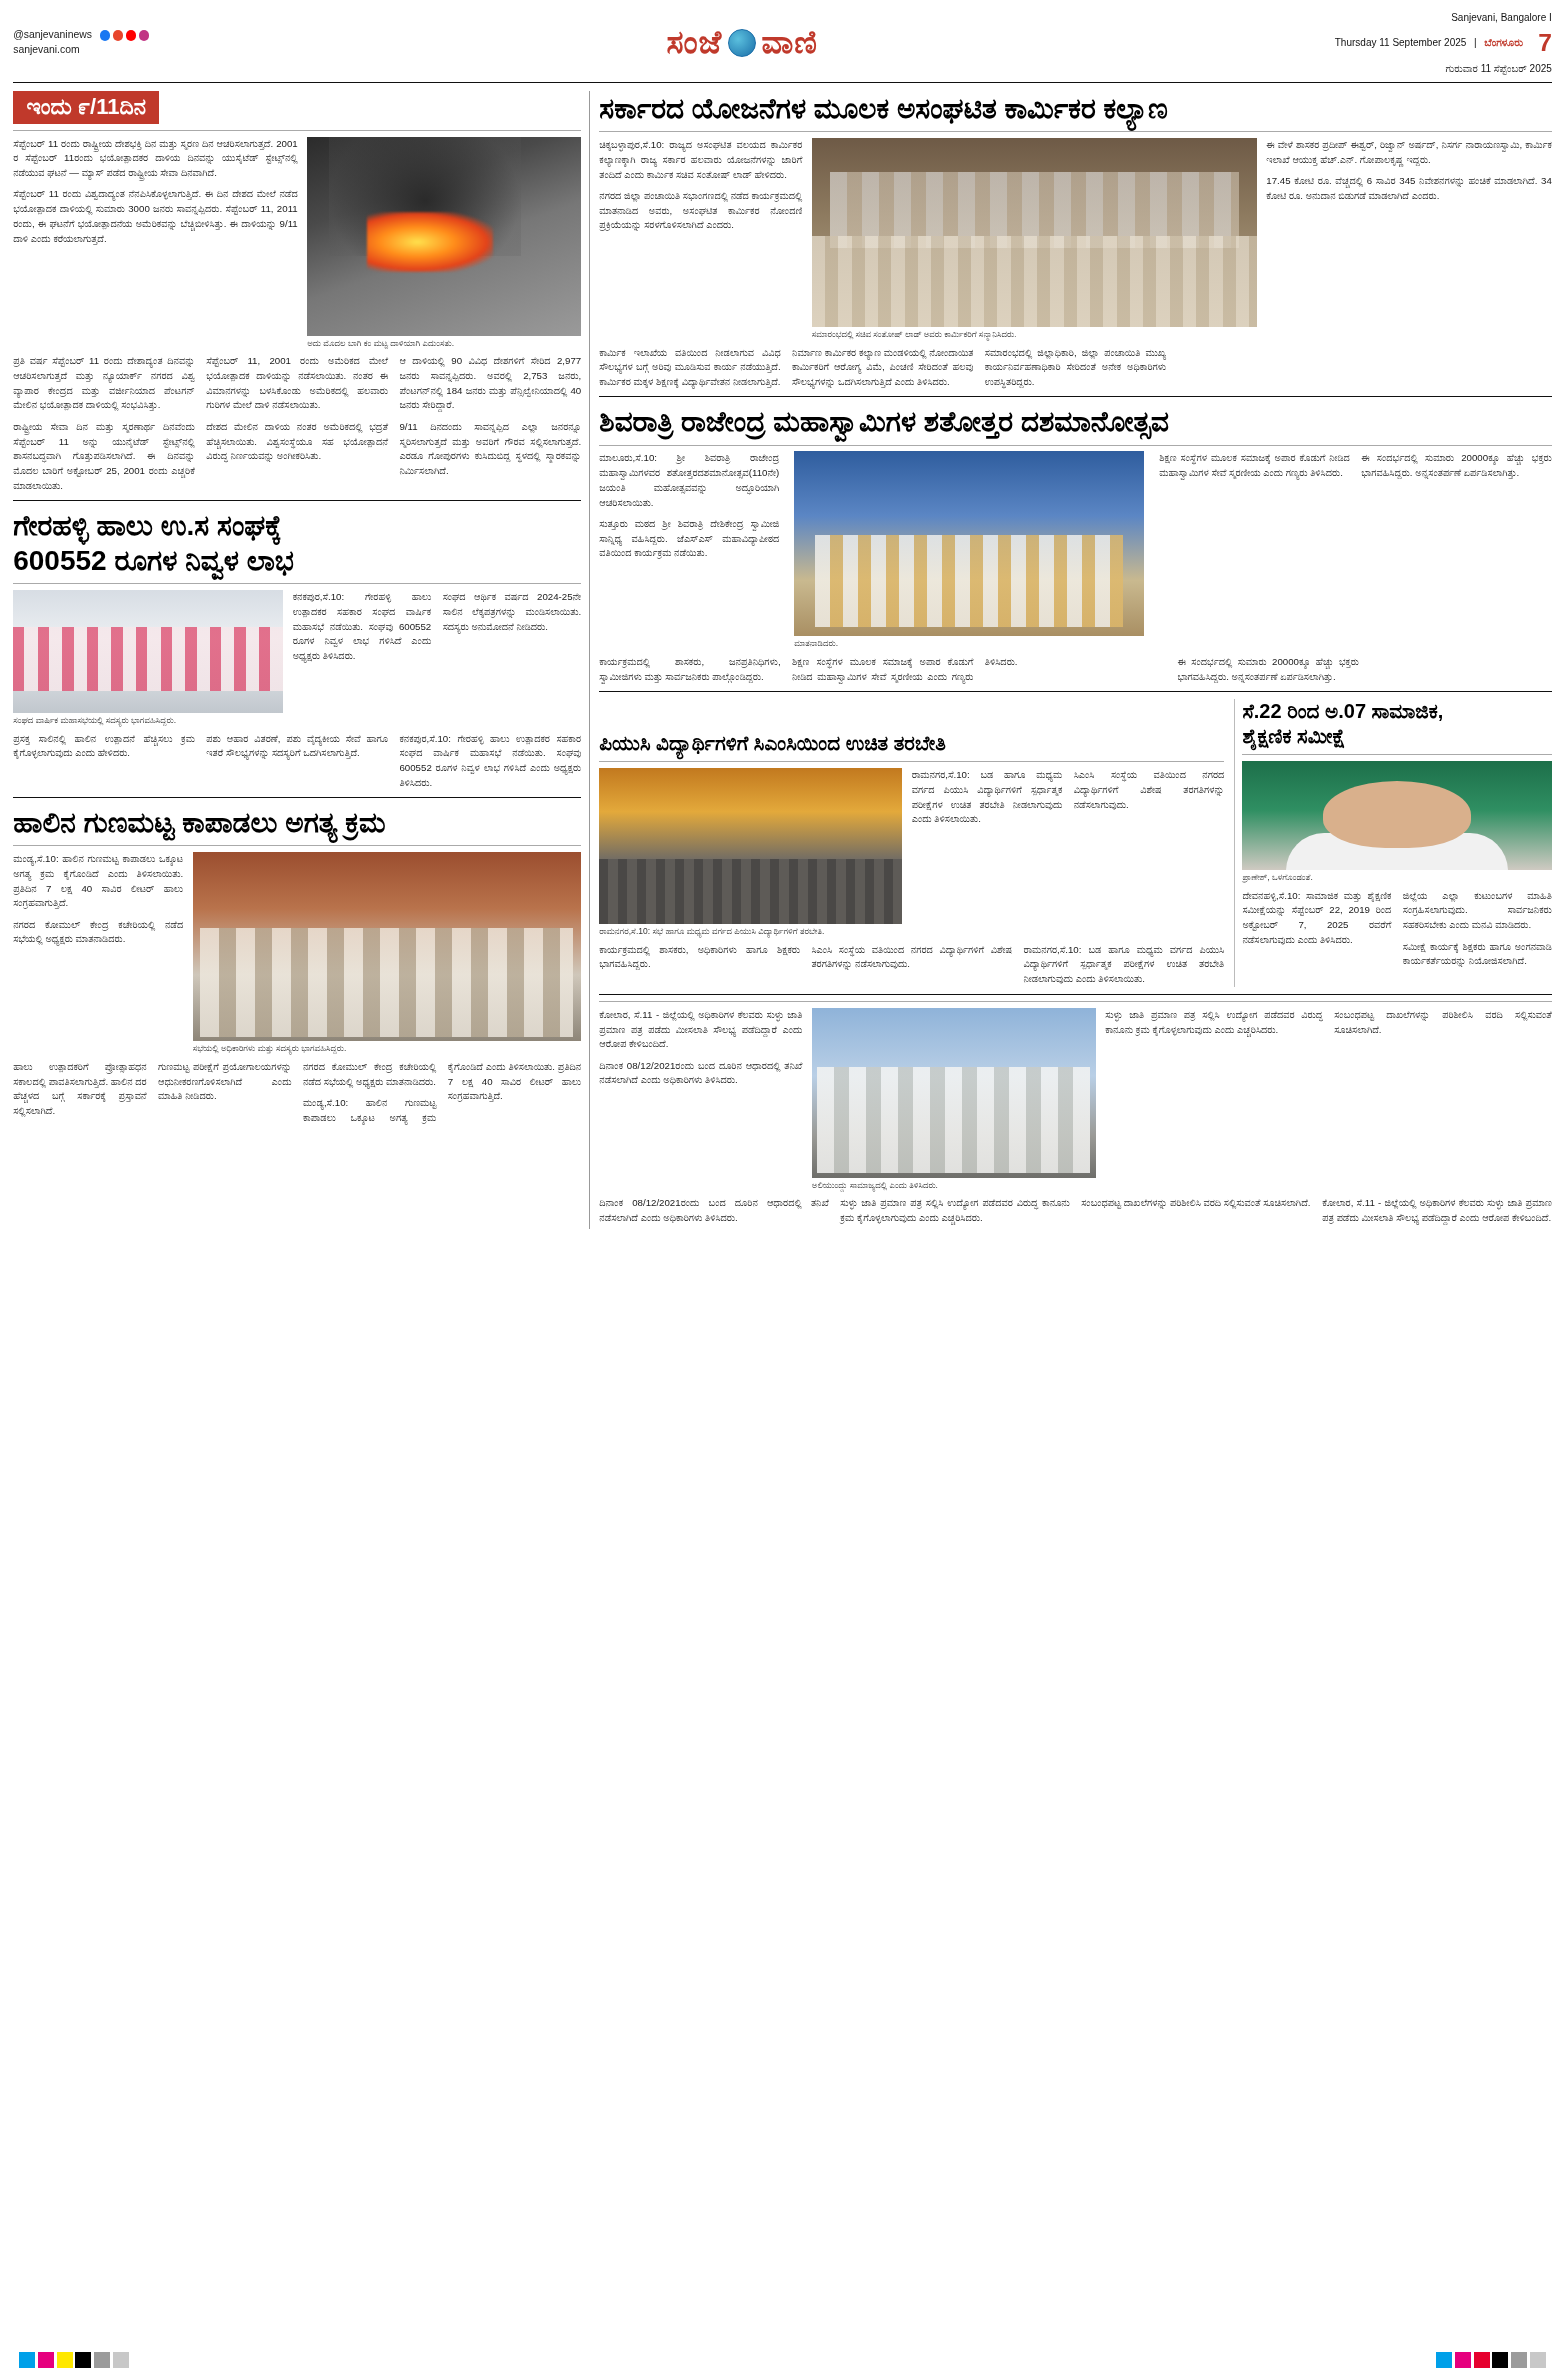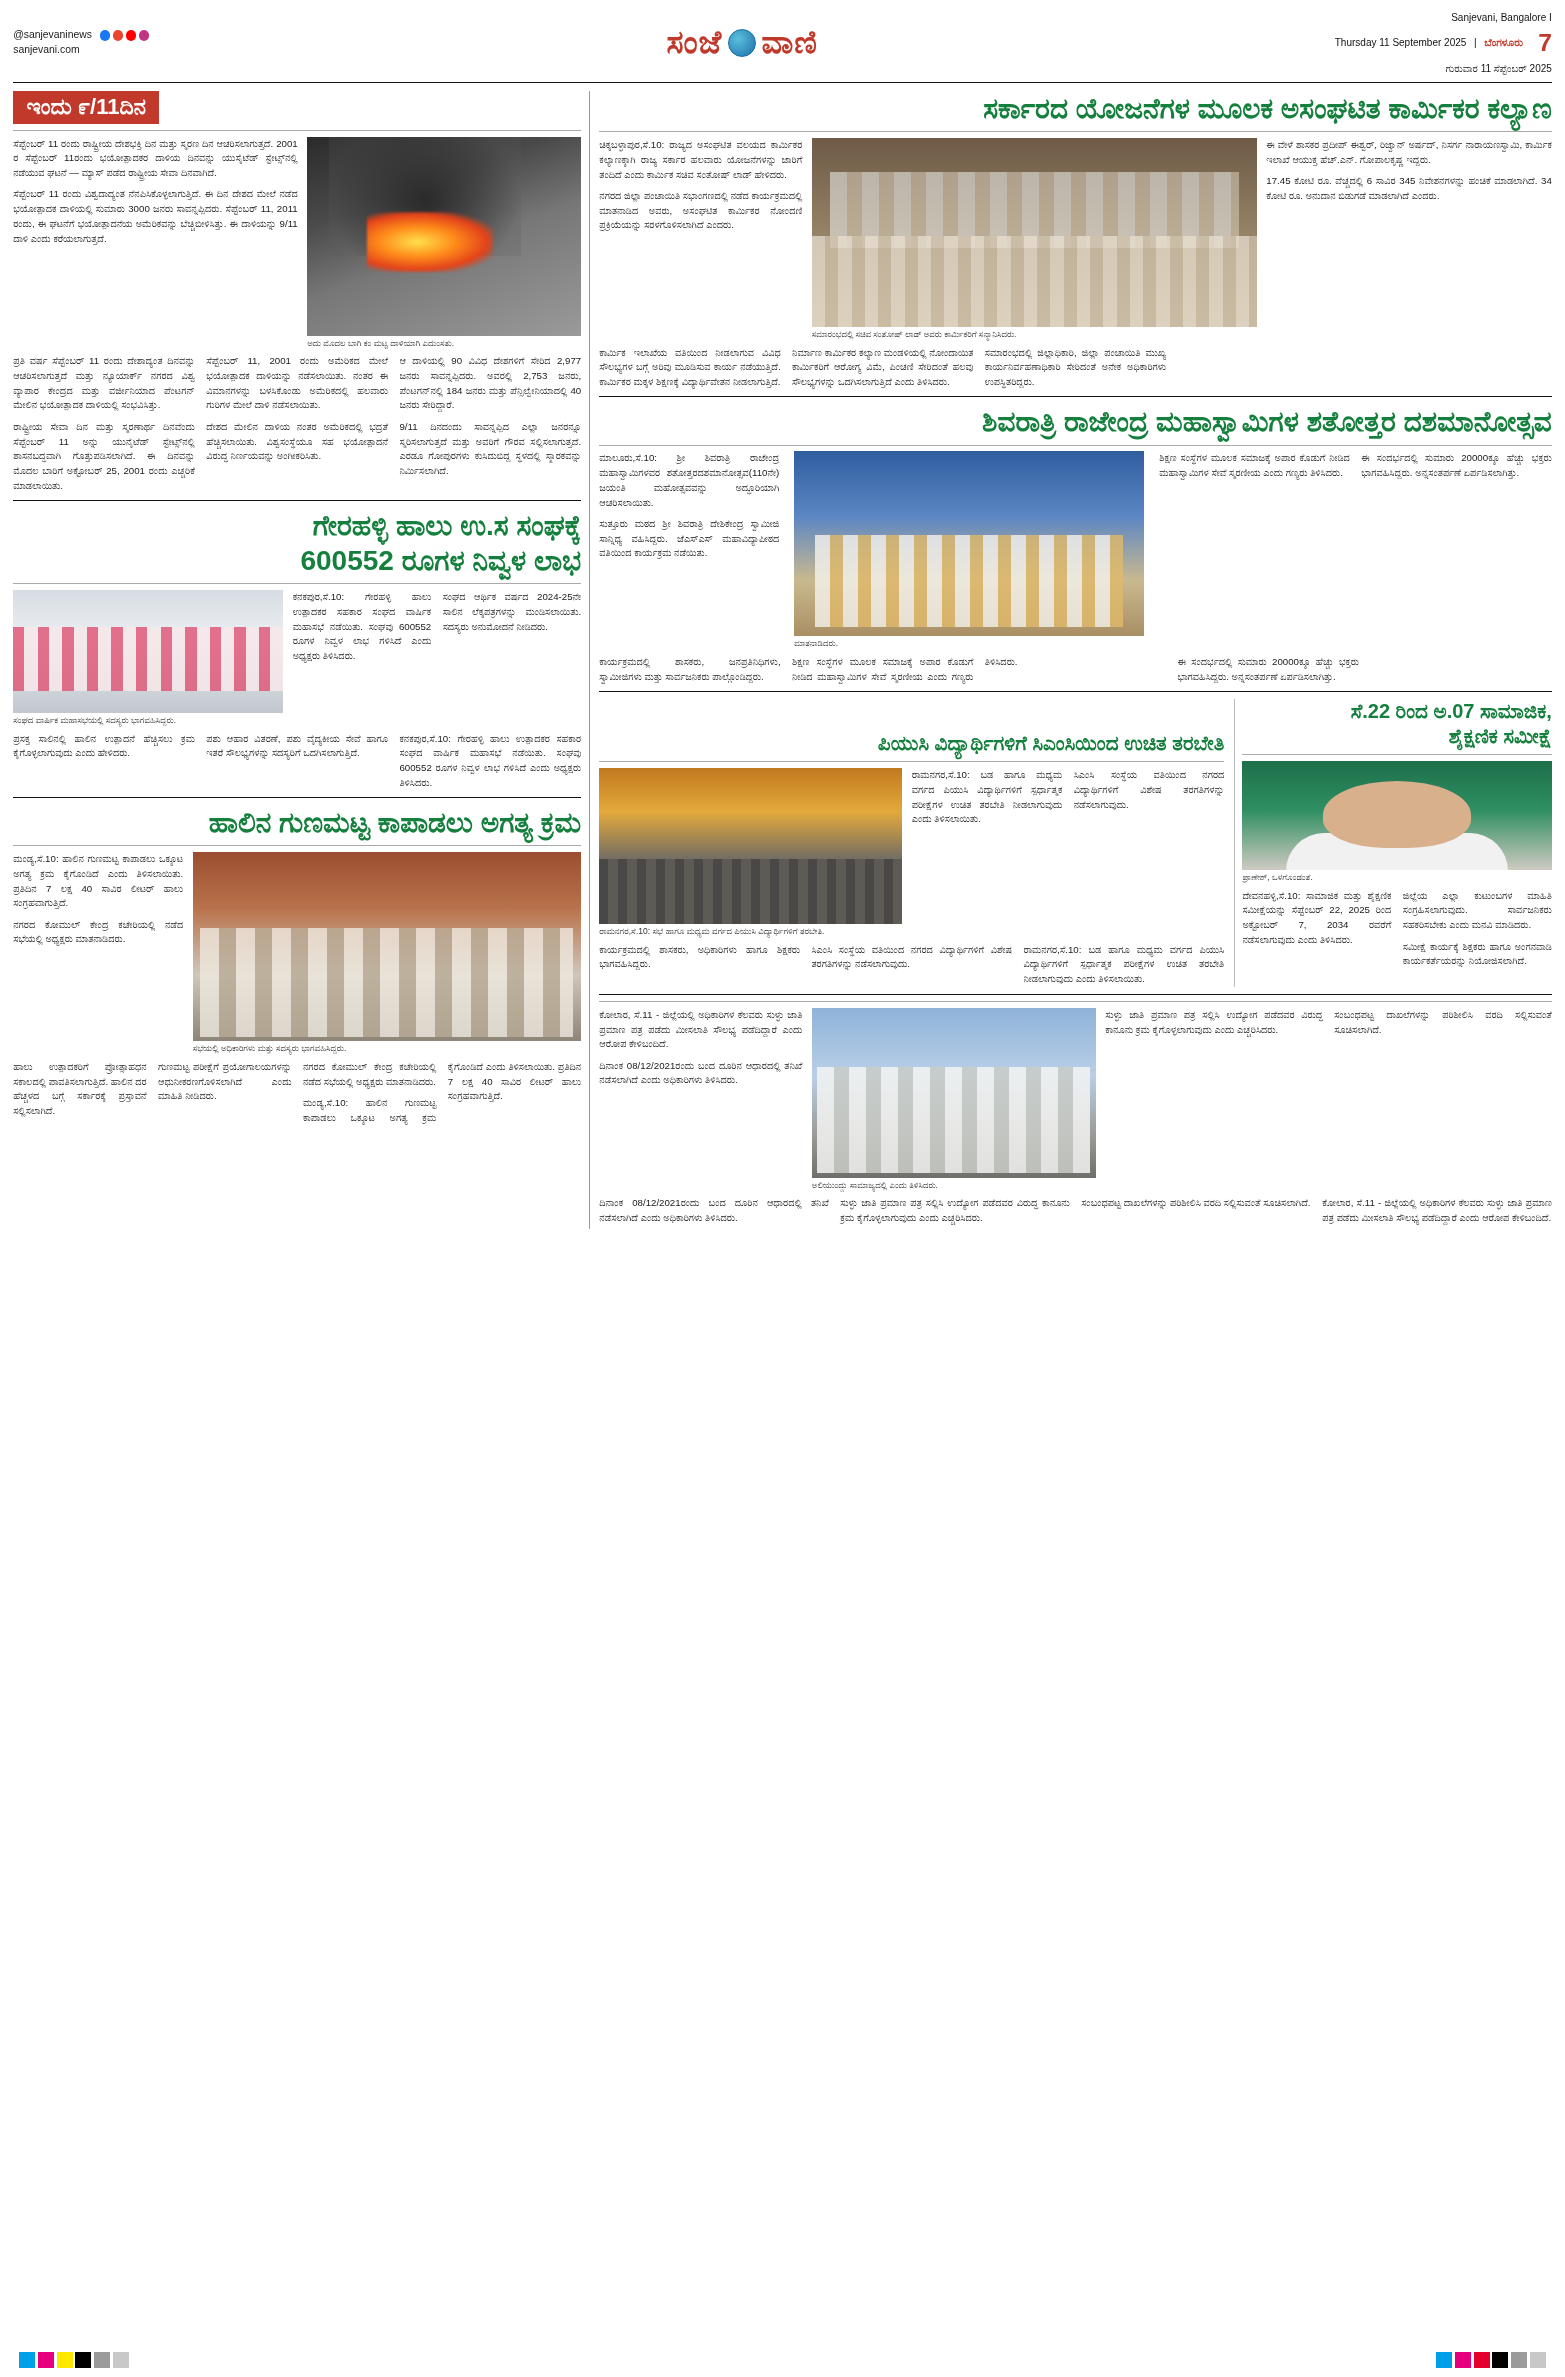--- a/index.html
+++ b/index.html
@@ -37,21 +37,21 @@
   .col-left  { width:568px; }
   .col-right { width:963px; }
 
   .rule-v { border-left:0.9px solid #999; }
   hr.thin { border:none; border-top:0.9px solid #aaa; margin:5.7px 0; }
   hr.thick { border:none; border-top:1.9px solid #111; margin:6.6px 0; }
 
   
   .hl-red-box { display:inline-block; background:#c0392b; color:#fff;
                 font-size:22px; font-weight:bold; padding:3.8px 13.2px; }
-  .hl { font-size:25.6px; font-weight:bold; color:#15803d; line-height:1.25; text-align:right; }
+  .hl { font-size:25.6px; font-weight:bold; color:#000000; line-height:1.25; text-align:left; }
   .hl-lg { font-size:28px; }
   .hl-sm { font-size:20px; }
 
   
   .tcols { column-gap:11.4px; font-size:9.7px; line-height:1.52; text-align:justify;
            color:#1a1a1a; hyphens:auto; }
   .tcols p { margin:0 0 6.6px 0; }
   .c2 { column-count:2; } .c3 { column-count:3; } .c4 { column-count:4; } .c5 { column-count:5; }
   .ph { background:#d8d8d8; position:relative; overflow:hidden; }
   .cap { font-size:8.5px; color:#333; line-height:1.3; padding-top:1.9px; }
@@ -288,21 +288,21 @@
         </div>
 
         <div style="flex:1;" class="sep-col" style2="">
           <div style="padding-left:7.6px;">
             <div class="hl hl-sm">ಸೆ.22 ರಿಂದ ಅ.07 ಸಾಮಾಜಿಕ,</div>
             <div class="hl hl-sm">ಶೈಕ್ಷಣಿಕ ಸಮೀಕ್ಷೆ</div>
             <hr class="thin">
             <div class="ph ph-portrait" style="height:109px;"></div>
             <div class="cap">ಪ್ರಾಣೇಶ್, ಒಳಗೊಂಡಂತೆ.</div>
             <div class="tcols c2 mt6">
-              <p>ದೇವನಹಳ್ಳಿ,ಸೆ.10: ಸಾಮಾಜಿಕ ಮತ್ತು ಶೈಕ್ಷಣಿಕ ಸಮೀಕ್ಷೆಯನ್ನು ಸೆಪ್ಟೆಂಬರ್ 22, 2025 ರಿಂದ ಅಕ್ಟೋಬರ್ 7, 2034 ರವರೆಗೆ ನಡೆಸಲಾಗುವುದು ಎಂದು ತಿಳಿಸಿದರು.</p>
+              <p>ದೇವನಹಳ್ಳಿ,ಸೆ.10: ಸಾಮಾಜಿಕ ಮತ್ತು ಶೈಕ್ಷಣಿಕ ಸಮೀಕ್ಷೆಯನ್ನು ಸೆಪ್ಟೆಂಬರ್ 22, 2019 ರಿಂದ ಅಕ್ಟೋಬರ್ 7, 2025 ರವರೆಗೆ ನಡೆಸಲಾಗುವುದು ಎಂದು ತಿಳಿಸಿದರು.</p>
               <p>ಜಿಲ್ಲೆಯ ಎಲ್ಲಾ ಕುಟುಂಬಗಳ ಮಾಹಿತಿ ಸಂಗ್ರಹಿಸಲಾಗುವುದು. ಸಾರ್ವಜನಿಕರು ಸಹಕರಿಸಬೇಕು ಎಂದು ಮನವಿ ಮಾಡಿದರು.</p>
               <p>ಸಮೀಕ್ಷೆ ಕಾರ್ಯಕ್ಕೆ ಶಿಕ್ಷಕರು ಹಾಗೂ ಅಂಗನವಾಡಿ ಕಾರ್ಯಕರ್ತೆಯರನ್ನು ನಿಯೋಜಿಸಲಾಗಿದೆ.</p>
             </div>
           </div>
         </div>
       </div>
 
       <hr class="thick">
 
       <div>

